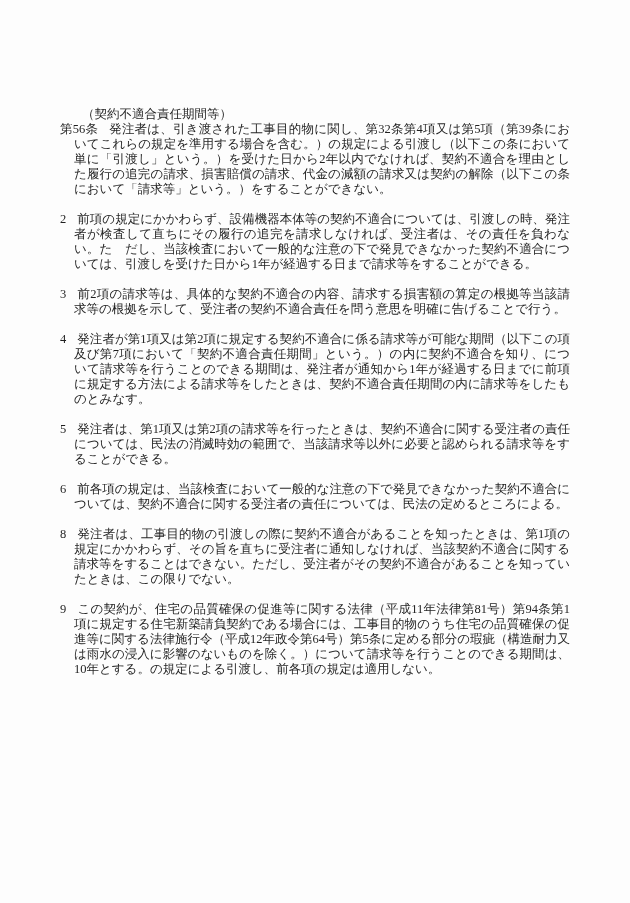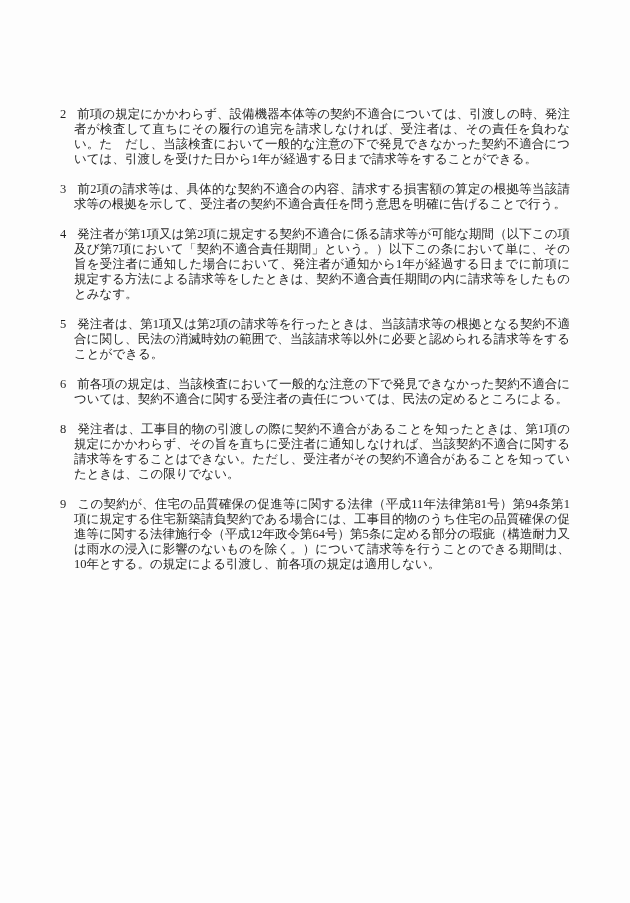--- a/index.html
+++ b/index.html
@@ -41,29 +41,31 @@
   }
   .num {
     margin-right: 11px;
     white-space: nowrap;
   }
 </style>
 </head>
 <body>
 
 <div class="page">
+  <div class="heading">（契約不適合責任期間等）</div>
   <div class="clause-list" id="clause-list">
+  <p class="clause"><span class="num">第56条</span><span class="body">発注者は、引き渡された工事目的物に関し、第32条第4項又は第5項（第39条においてこれらの規定を準用する場合を含む。）の規定による引渡し（以下この条において単に「引渡し」という。）を受けた日から2年以内でなければ、契約不適合を理由とした履行の追完の請求、損害賠償の請求、代金の減額の請求又は契約の解除（以下この条において「請求等」という。）をすることができない。</span></p>
 
   <p class="clause"><span class="num">2</span><span class="body">前項の規定にかかわらず、設備機器本体等の契約不適合については、引渡しの時、発注者が検査して直ちにその履行の追完を請求しなければ、受注者は、その責任を負わない。た　だし、当該検査において一般的な注意の下で発見できなかった契約不適合については、引渡しを受けた日から1年が経過する日まで請求等をすることができる。</span></p>
 
   <p class="clause"><span class="num">3</span><span class="body">前2項の請求等は、具体的な契約不適合の内容、請求する損害額の算定の根拠等当該請求等の根拠を示して、受注者の契約不適合責任を問う意思を明確に告げることで行う。</span></p>
 
-  <p class="clause"><span class="num">4</span><span class="body">発注者が第1項又は第2項に規定する契約不適合に係る請求等が可能な期間（以下この項及び第7項において「契約不適合責任期間」という。）以下この条において単に、その旨を受注者に通知した場合において、発注者が通知から1年が経過する日までに前項に規定する方法による請求等をしたときは、契約不適合責任期間の内に請求等をしたものとみなす。</span></p>
+  <p class="clause"><span class="num">4</span><span class="body">発注者が第1項又は第2項に規定する契約不適合に係る請求等が可能な期間（以下この項及び第7項において「契約不適合責任期間」という。）の内に契約不適合を知り、について請求等を行うことのできる期間は、発注者が通知から1年が経過する日までに前項に規定する方法による請求等をしたときは、契約不適合責任期間の内に請求等をしたものとみなす。</span></p>
 
-  <p class="clause"><span class="num">5</span><span class="body">発注者は、第1項又は第2項の請求等を行ったときは、当該請求等の根拠となる契約不適合に関し、民法の消滅時効の範囲で、当該請求等以外に必要と認められる請求等をすることができる。</span></p>
+  <p class="clause"><span class="num">5</span><span class="body">発注者は、第1項又は第2項の請求等を行ったときは、契約不適合に関する受注者の責任については、民法の消滅時効の範囲で、当該請求等以外に必要と認められる請求等をすることができる。</span></p>
 
   <p class="clause"><span class="num">6</span><span class="body">前各項の規定は、当該検査において一般的な注意の下で発見できなかった契約不適合については、契約不適合に関する受注者の責任については、民法の定めるところによる。</span></p>
 
 
   <p class="clause"><span class="num">8</span><span class="body">発注者は、工事目的物の引渡しの際に契約不適合があることを知ったときは、第1項の規定にかかわらず、その旨を直ちに受注者に通知しなければ、当該契約不適合に関する請求等をすることはできない。ただし、受注者がその契約不適合があることを知っていたときは、この限りでない。</span></p>
 
   <p class="clause"><span class="num">9</span><span class="body">この契約が、住宅の品質確保の促進等に関する法律（平成11年法律第81号）第94条第1項に規定する住宅新築請負契約である場合には、工事目的物のうち住宅の品質確保の促進等に関する法律施行令（平成12年政令第64号）第5条に定める部分の瑕疵（構造耐力又は雨水の浸入に影響のないものを除く。）について請求等を行うことのできる期間は、10年とする。の規定による引渡し、前各項の規定は適用しない。</span></p>
 
 </div>
 </div>

